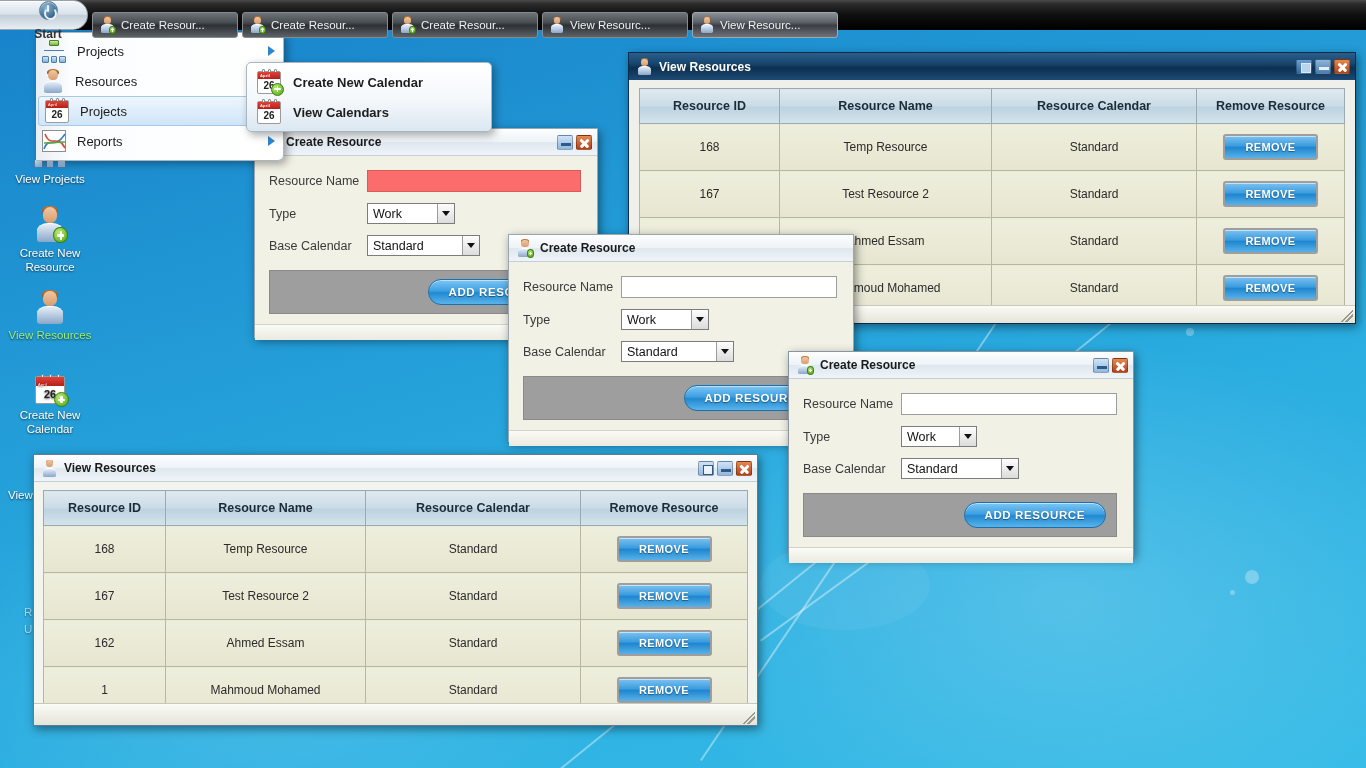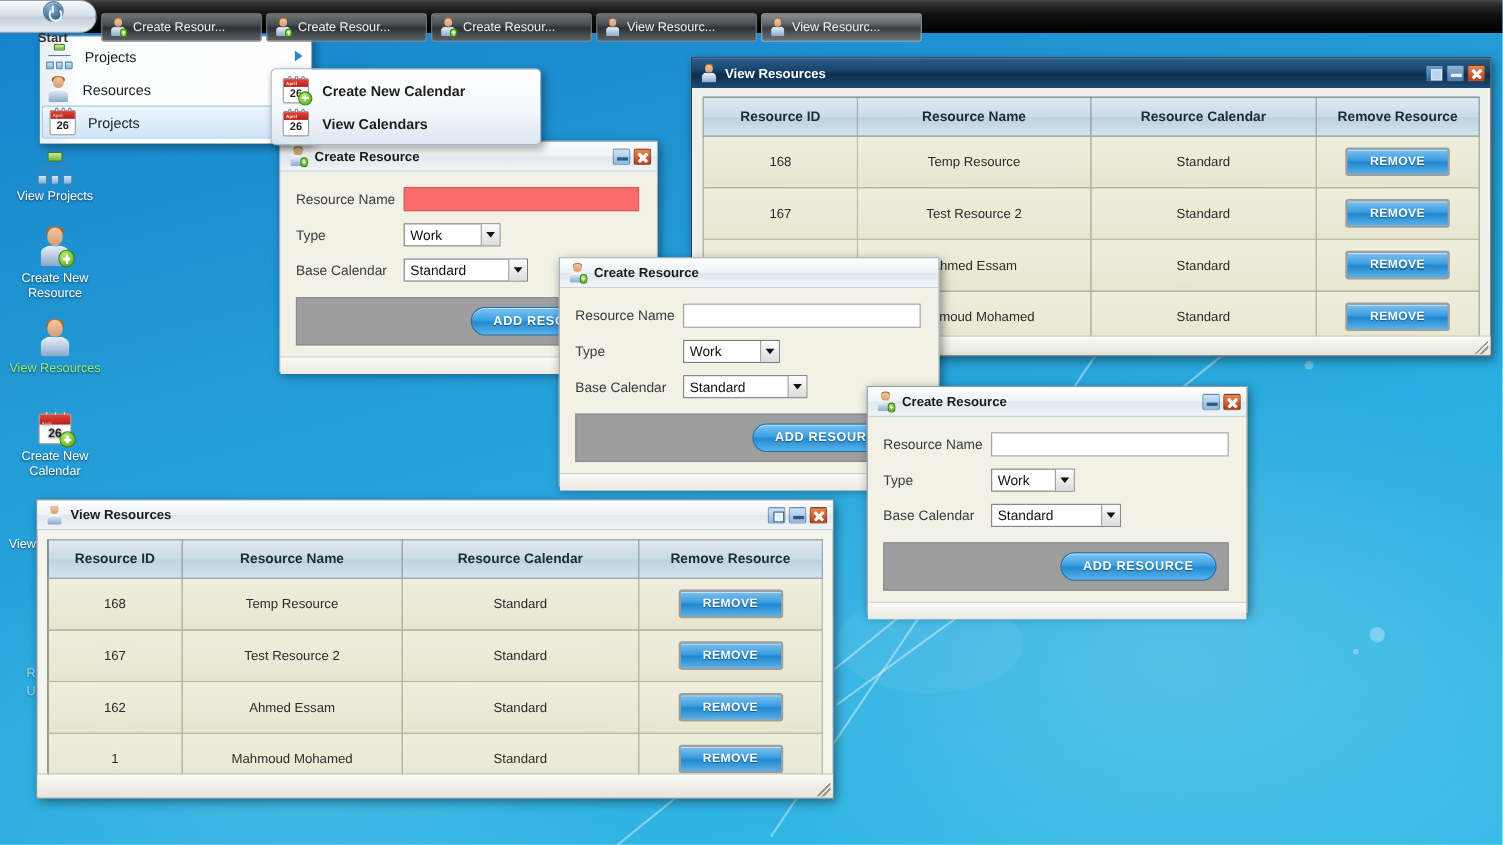--- a/index.html
+++ b/index.html
@@ -198,21 +198,21 @@
   .wbtn.close:before,.wbtn.close:after{
     content:""; position:absolute; left:2px; top:6px; width:11px; height:2.5px; background:#fff; border-radius:1px;}
   .wbtn.close:before{ transform: rotate(45deg);} .wbtn.close:after{ transform: rotate(-45deg);}
   .tb.light .wbtn.restore{ background: linear-gradient(to bottom,#cfe3f6,#8fb9e2); }
   .tb.light .wbtn.min{ background: linear-gradient(to bottom,#cfe3f6,#8fb9e2); }
   .tb.light .wbtn.min:before{ background:#305a83; }
   .tb.light .wbtn.restore:before{ border-color:#305a83; background:#eaf3fb;}
 
   
   .win-body { padding:8px; }
-  table.rt { border-collapse:collapse; width:100%; background:#000000; }
+  table.rt { border-collapse:collapse; width:100%; background:#15803d; }
   table.rt th {
     background: linear-gradient(to bottom,#dfe9ef 0%,#c9dbe6 50%,#bcd2e0 51%,#d5e4ec 100%);
     border:1px solid #9aaab4; font-size:12.5px; font-weight:700; color:#1b2b38;
     padding:10px 4px; text-align:center;
   }
   table.rt td {
     background: linear-gradient(to bottom,#eeeedd 0%,#e6e6d0 100%);
     border:1px solid #b8b8a0; font-size:12px; color:#2b2b2b; padding:10px 4px; text-align:center;
   }
   .btn-blue {
@@ -621,20 +621,31 @@
             <i style="left:16px;"></i>
           </span>
         <span class="top">
             <span>April</span>
           </span>
         <span class="num" style="font-size:10px;">26</span>
       </span>
       <span>Projects</span>
       <span class="sm-arrow"></span>
     </div>
+    <div class="sm-item">
+      <span class="rep" style="width:24px;height:22px;">
+        <svg width="24" height="22" viewBox="0 0 24 22" aria-hidden="true">
+          <path d="M1 18 C6 4, 11 20, 22 3" stroke="#2f7fc4" stroke-width="1.6" fill="none"></path>
+          <path d="M2 3 C8 18, 14 2, 22 17" stroke="#d04a3a" stroke-width="1.6" fill="none"></path>
+          <path d="M1 12 L22 11" stroke="#57a83b" stroke-width="1.4" fill="none"></path>
+        </svg>
+      </span>
+      <span>Reports</span>
+      <span class="sm-arrow"></span>
+    </div>
   </div>
 
   <div id="start-submenu">
     <div class="sub-item">
       <span class="cal" style="width:24px;height:23px;">
         <span class="rings">
             <i style="left:4px;"></i>
             <i style="left:10px;"></i>
             <i style="left:16px;"></i>
           </span>

